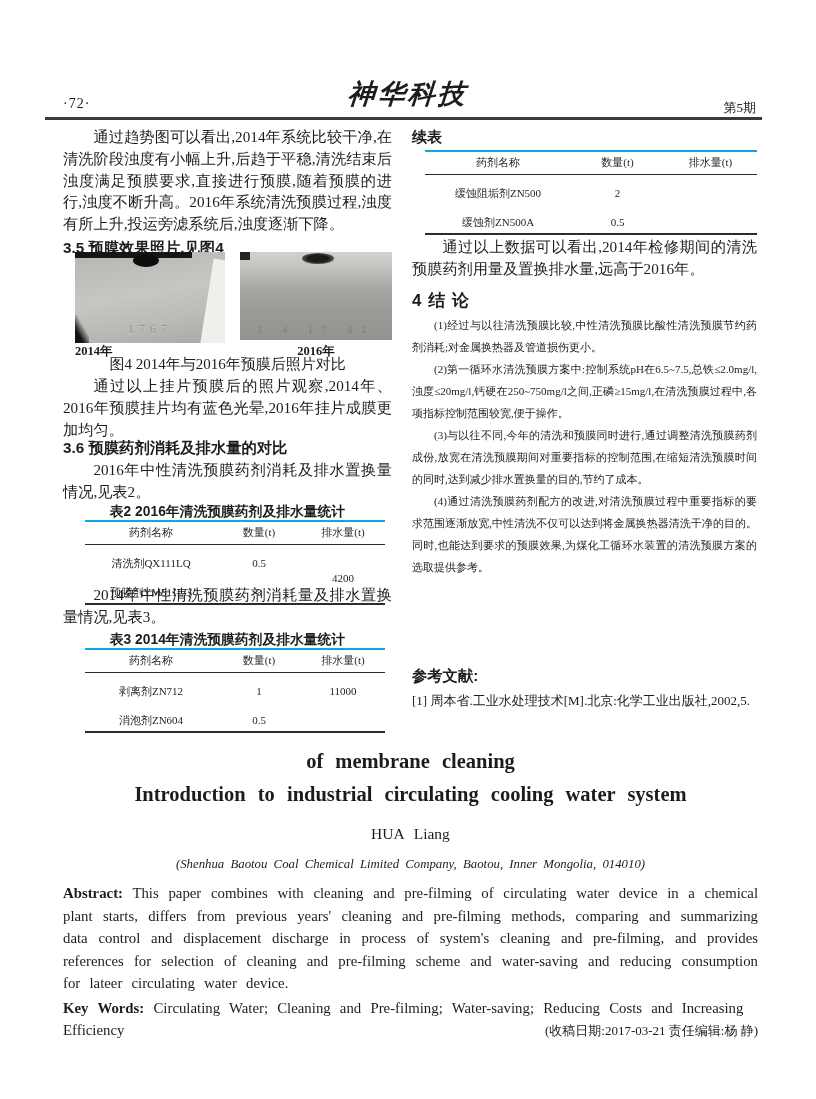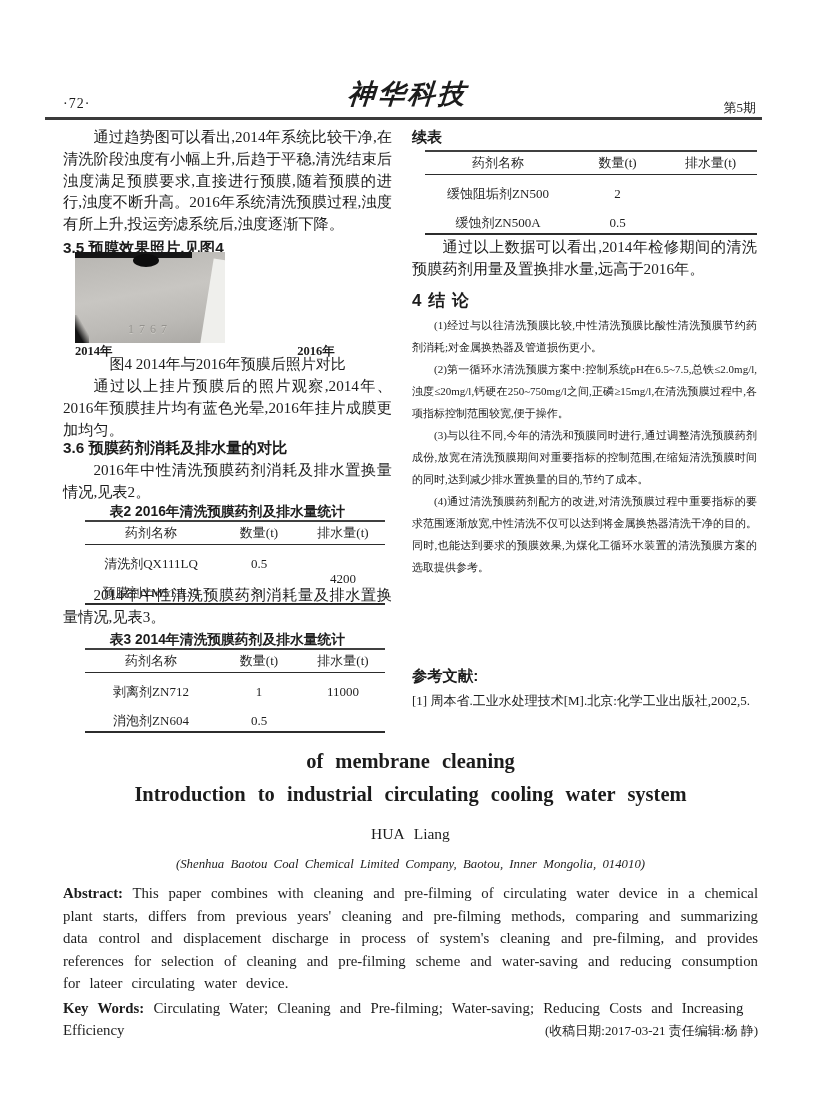--- a/index.html
+++ b/index.html
@@ -39,22 +39,22 @@
      font-size:12px;letter-spacing:5px;text-shadow:0 1px 0 #d2d0cb;margin-top:18px;}
   .stampR{position:absolute;bottom:5px;width:100%;text-align:center;color:#7f7d7a;
      font-size:10px;letter-spacing:9px;}
   .photocaps{position:absolute;top:91px;left:0;width:100%;font-size:12.5px;font-weight:bold;}
   .capL{position:absolute;left:12px;width:150px;text-align:left;}
   .capR{position:absolute;left:177px;width:152px;text-align:center;}
   .figcap{position:absolute;top:355px;width:100%;text-align:center;font-size:15px;}
   
   .ttitle{position:absolute;width:100%;text-align:center;font-weight:bold;font-size:13.8px;
      font-family:"Liberation Sans","DejaVu Sans",sans-serif;}
-  table.dt{position:absolute;border-collapse:collapse;font-size:13px;color:#1f1f1f;
-     border-top:2px solid #404040;border-bottom:2px solid #2c2c2c;table-layout:fixed;}
+  table.dt{position:absolute;border-collapse:collapse;font-size:11px;color:#1f1f1f;
+     border-top:2px solid #0ea5e9;border-bottom:2px solid #2c2c2c;table-layout:fixed;}
   table.dt th{font-weight:normal;border-bottom:1.2px solid #2c2c2c;padding:2px 0 3px;}
   table.dt td{padding:10px 0 2px;}
   table.dt th,table.dt td{text-align:center;line-height:17px;}
   .t-left{left:22px;width:300px;}
   .t-right{left:13px;width:332px;}
   
   .contlabel{position:absolute;top:128px;left:0;font-weight:bold;font-size:15px;
      font-family:"Liberation Sans","DejaVu Sans",sans-serif;}
   .concl{position:absolute;top:314px;left:0;width:100%;}
   .concl p{margin:0;font-size:11px;line-height:22px;text-align:justify;text-indent:2em;}
@@ -87,20 +87,25 @@
     <div class="h-cn" style="top:238px">3.5 预膜效果照片,见图4</div>
 
     <div class="fig">
       <div class="photo photoL">
         <div class="strip"></div>
         <div class="holeL"></div>
         <div class="wedge"></div>
         <div class="cornerL"></div>
         <div class="stampL">1767</div>
       </div>
+      <div class="photo photoR">
+        <div class="holeR"></div>
+        <div class="notchR"></div>
+        <div class="stampR">3 4 17 42</div>
+      </div>
       <div class="photocaps">
         <span class="capL">2014年</span>
         <span class="capR">2016年</span>
       </div>
     </div>
     <div class="figcap">图4 2014年与2016年预膜后照片对比</div>
 
     <p class="para" style="top:375px;margin:0">通过以上挂片预膜后的照片观察,2014年、2016年预膜挂片均有蓝色光晕,2016年挂片成膜更加均匀。</p>
 
     <div class="h-cn" style="top:438px">3.6 预膜药剂消耗及排水量的对比</div>

